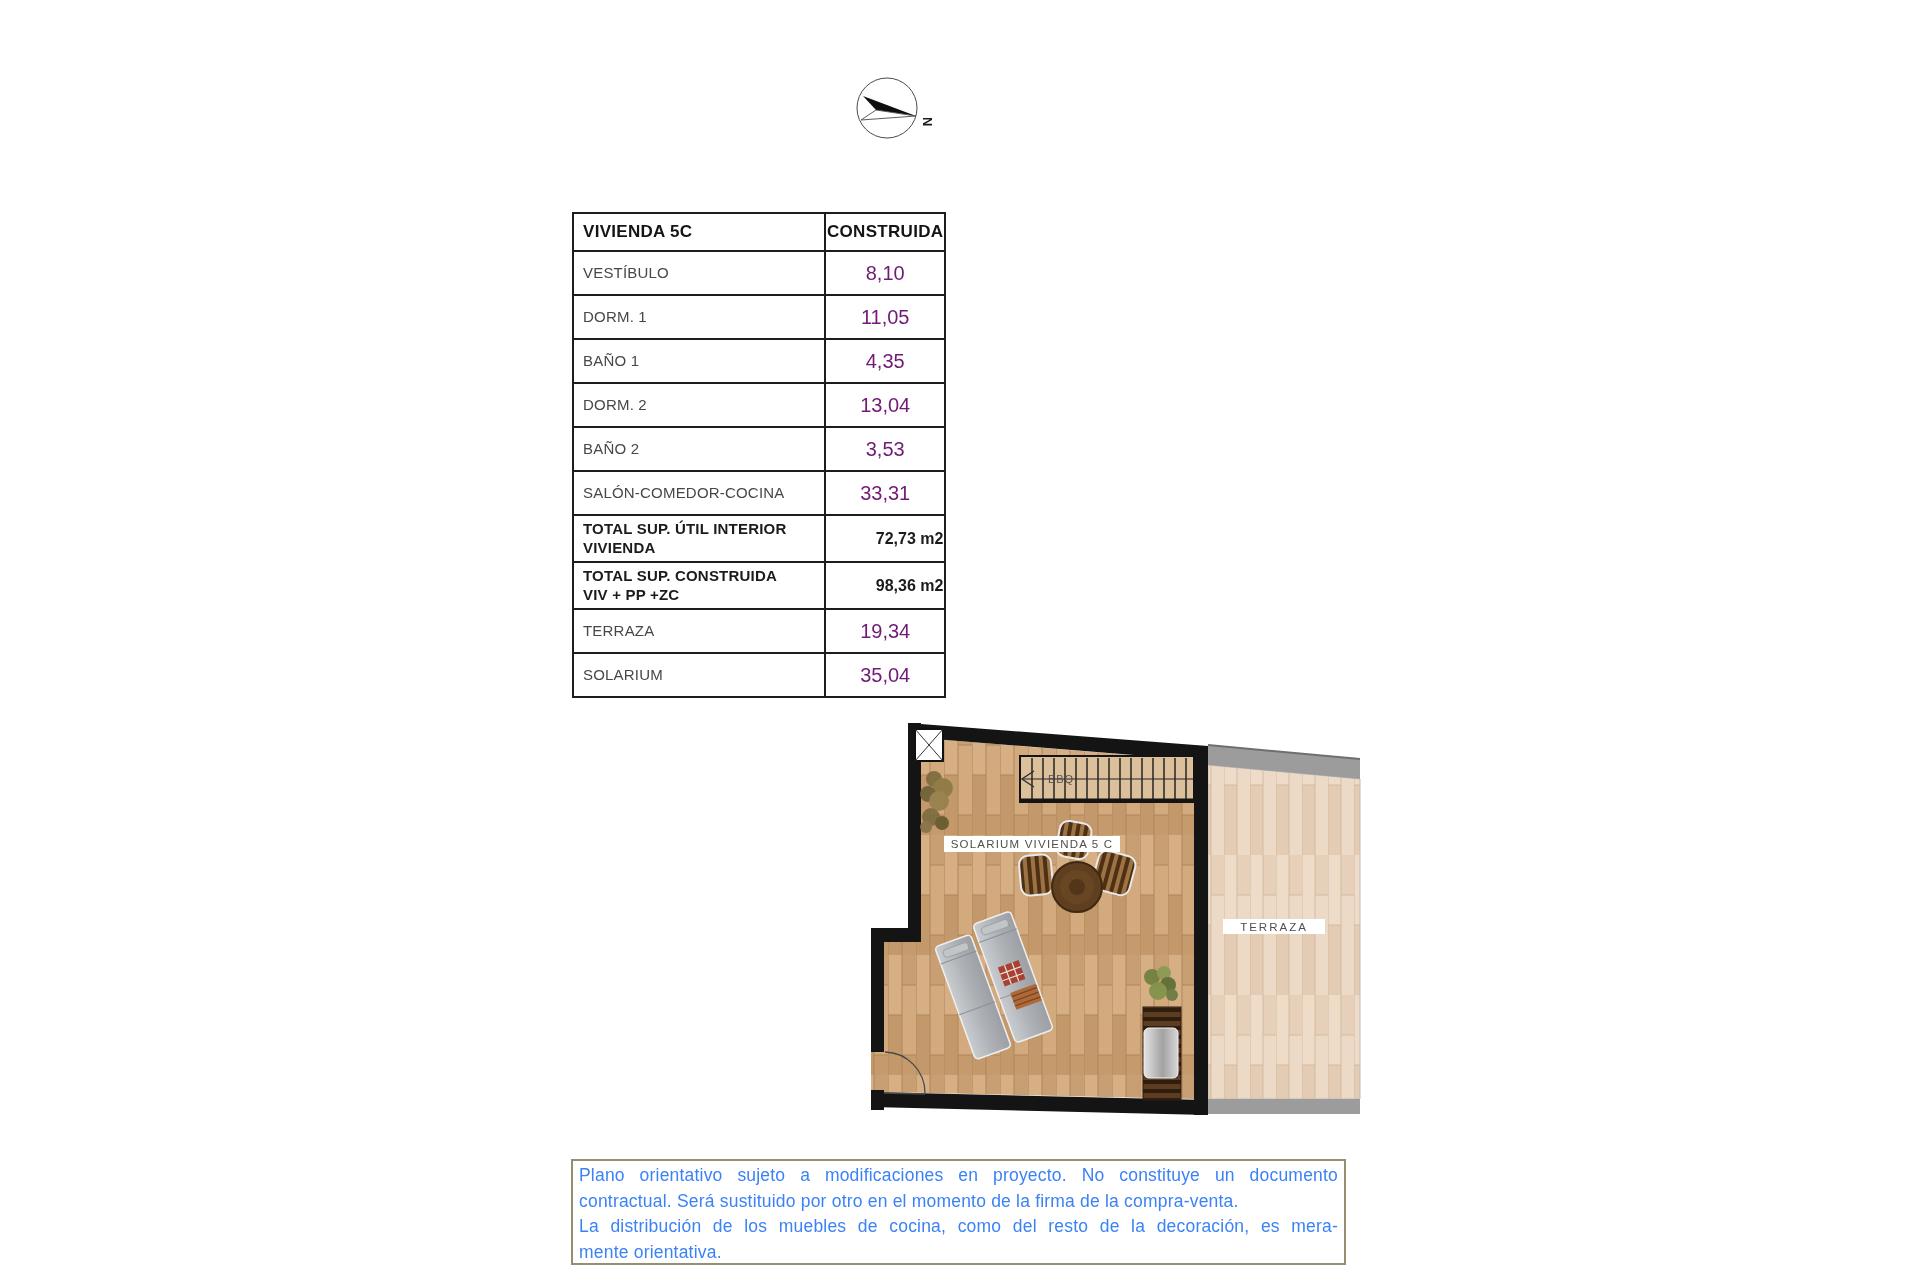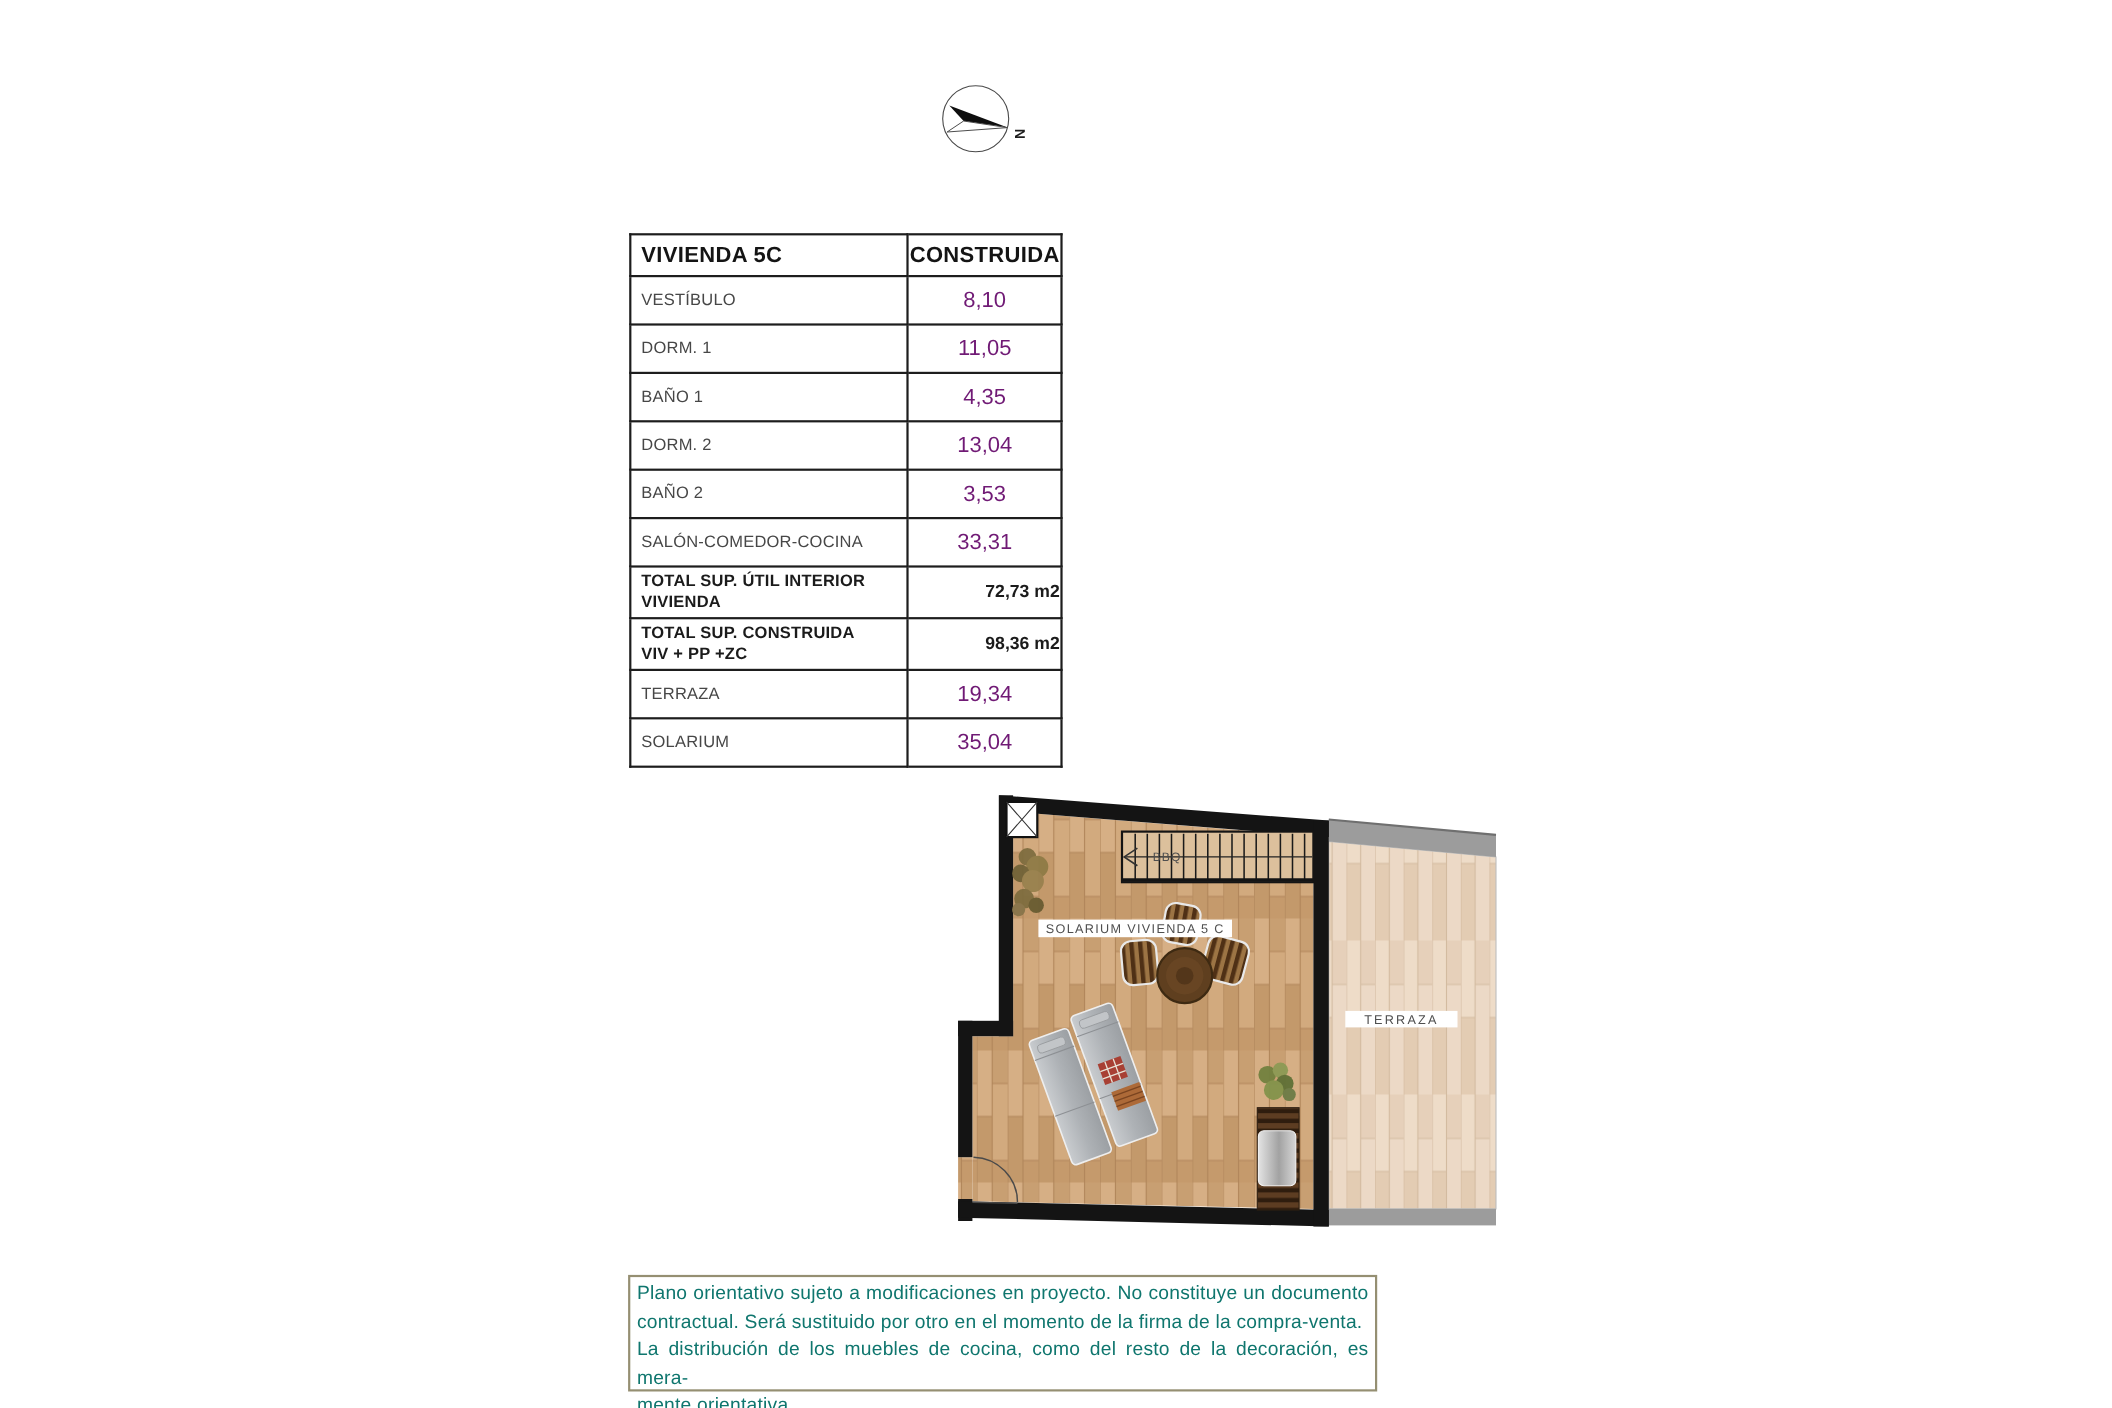--- a/index.html
+++ b/index.html
@@ -3,38 +3,38 @@
 <meta charset="utf-8">
 <style>
   html,body{margin:0;padding:0;background:#fff;}
   .page{position:relative;width:1920px;height:1280px;background:#ffffff;overflow:hidden;
         font-family:"Liberation Sans", sans-serif;}
 
   
   .area-table{position:absolute;left:572px;top:212px;border-collapse:collapse;
               table-layout:fixed;}
   .area-table th,.area-table td{border:2px solid #1d1d1d;vertical-align:middle;}
-  .area-table th{height:34px;font-size:20px;color:#141414;letter-spacing:.3px;border-radius:11px;}
+  .area-table th{height:34px;font-size:17px;color:#141414;letter-spacing:.3px;border-radius:11px;}
   .th-name{width:240px;text-align:left;padding-left:9px;}
   .th-surface{width:102px;text-align:center;font-size:16px;}
   .room-label{height:38px;padding:2px 4px 2px 9px;font-size:15px;color:#474747;
               letter-spacing:.2px;white-space:pre-line;line-height:1.25;}
   .room-value{text-align:center;font-size:20px;color:#701a75;}
   tr.total .room-label{font-weight:bold;color:#1b1b1b;font-size:15px;height:41px;}
   tr.total .room-value{font-weight:bold;color:#1b1b1b;font-size:16px;text-align:right;}
 
   
   .compass-svg{position:absolute;left:838px;top:60px;}
   .plan-svg{position:absolute;left:860px;top:715px;}
   .plan-label{font-family:"Liberation Sans",sans-serif;fill:#4f4f4f;}
 
   
-  .disclaimer{position:absolute;left:571px;top:1159px;width:681px;height:106px;
+  .disclaimer{position:absolute;left:571px;top:1159px;width:775px;height:106px;
               border:2px solid #958f72;box-sizing:border-box;background:#fff;
-              padding:2px 6px 0 6px;font-size:17.5px;line-height:25.6px;color:#0f766e;
+              padding:2px 6px 0 6px;font-size:17.5px;line-height:25.6px;color:#3b82f6;
               letter-spacing:.2px;}
   .disclaimer .just{text-align:justify;text-align-last:justify;}
 </style>
 </head>
 <body>
 
 <div class="page">
 
   <svg class="compass-svg" width="112" height="100" viewBox="0 0 112 100">
     <circle cx="49" cy="48" r="30" fill="none" stroke="#4a4a4a" stroke-width="1"></circle>

